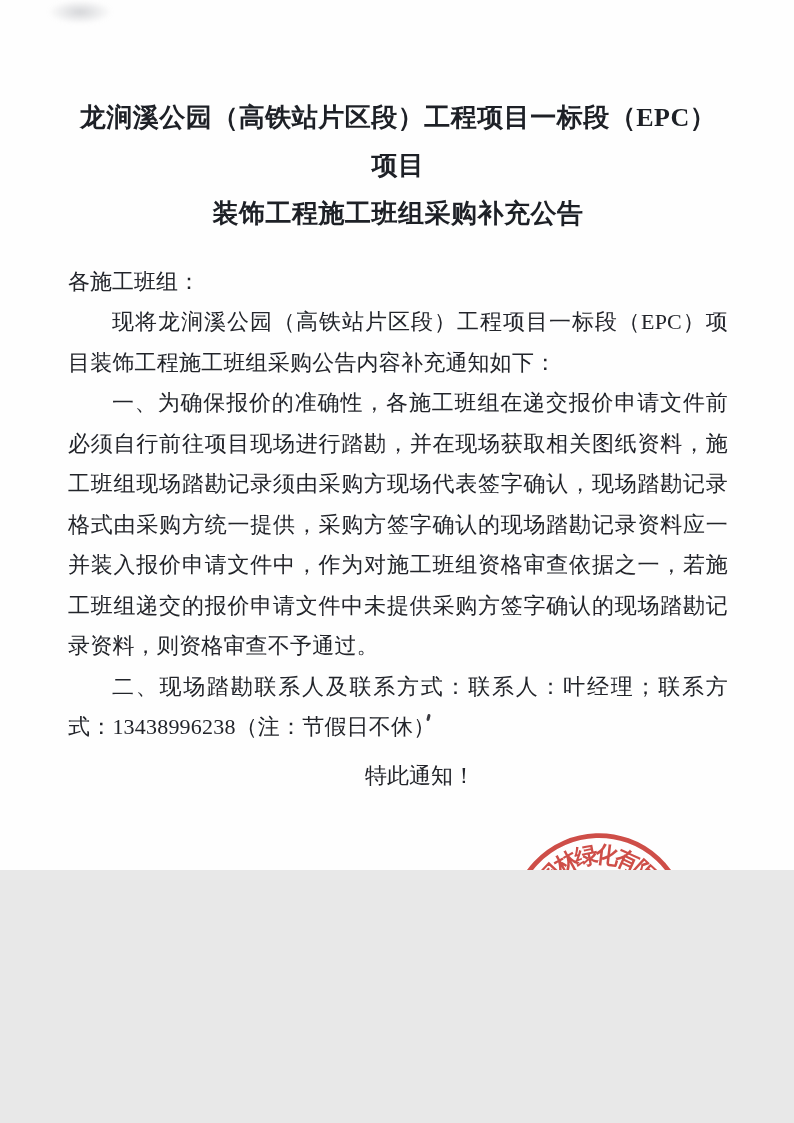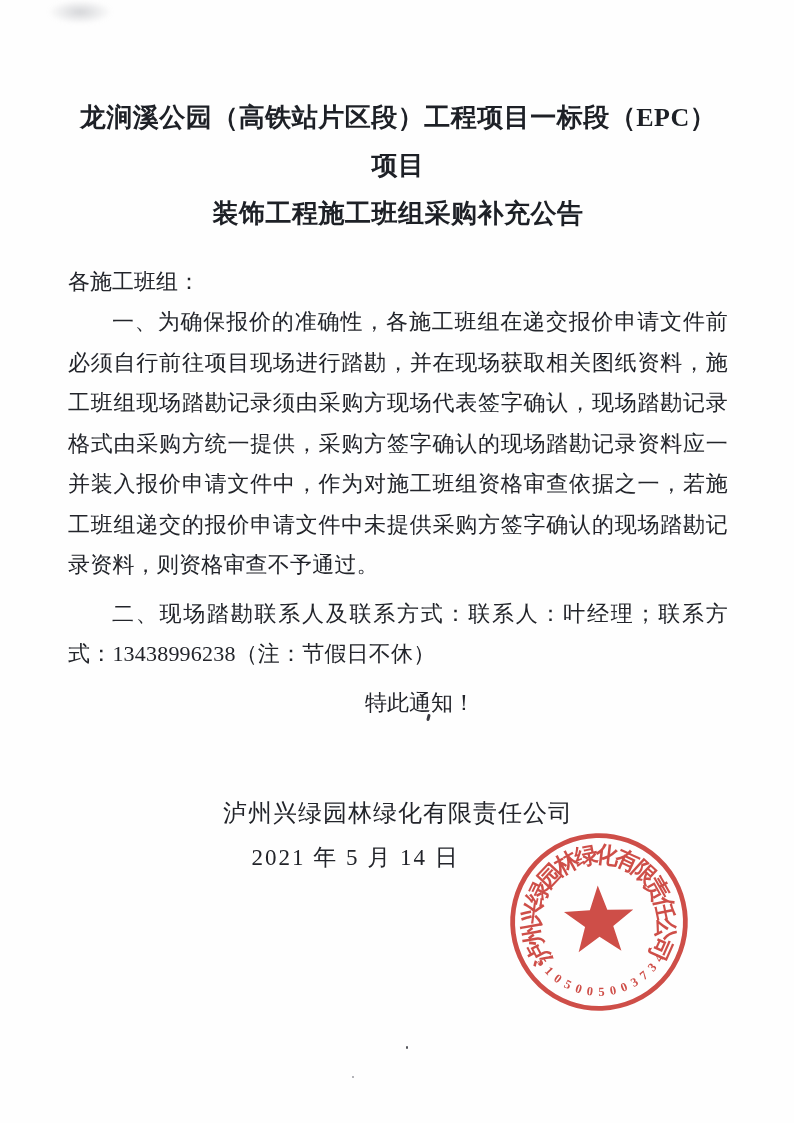--- a/index.html
+++ b/index.html
@@ -1,31 +1,31 @@
 <!DOCTYPE html>
 <html><head>
 <meta charset="utf-8">
 <style>
   html,body { margin:0; padding:0; background:#e8e8e8; }
   .page {
     position:relative;
-    width:794px; height:1123px;
+    width:794px; height:870px;
     margin:0 auto;
     background:#fefefe;
     font-family:"Liberation Serif","DejaVu Serif",serif;
     color:#22242a;
     overflow:hidden;
   }
   .content { position:absolute; left:68px; top:94px; width:660px; }
   .title { margin:0 0 24px 0; font-size:26px; font-weight:bold; line-height:48px;
            text-align:center; letter-spacing:0.5px; color:#1d2026; }
   .salutation { font-size:22px; line-height:40px; }
   .par { margin:0; font-size:22px; line-height:40.5px; text-align:justify;
          text-indent:2em; letter-spacing:0.2px; }
-  .gap { margin-top:8px; }
+  .gap { }
   .closing { margin-top:8px; font-size:22px; line-height:40px; text-indent:2em;text-align:center; }
   .sig-company { margin-top:74px; font-size:24px; line-height:32px; text-align:center;
                  padding-right:0px; letter-spacing:1px; }
   .sig-date { margin-top:14px; font-size:23px; line-height:30px; text-align:center;
               padding-right:85px; letter-spacing:2px; }
   .seal {
     position:absolute; left:503px; top:826px; width:192px; height:192px;
     mix-blend-mode:multiply; opacity:0.88;
     transform:rotate(-2deg);
   }
@@ -49,20 +49,21 @@
   <div class="smudge"></div>
 
   <div class="content">
     <h1 class="title">
       <span>龙涧溪公园（高铁站片区段）工程项目一标段（EPC）项目</span><br>
       <span>装饰工程施工班组采购补充公告</span>
     </h1>
 
     <div class="salutation">各施工班组：</div>
 
+    <p class="par">现将龙涧溪公园（高铁站片区段）工程项目一标段（EPC）项目装饰工程施工班组采购公告内容补充通知如下：</p>
 
     <p class="par">一、为确保报价的准确性，各施工班组在递交报价申请文件前必须自行前往项目现场进行踏勘，并在现场获取相关图纸资料，施工班组现场踏勘记录须由采购方现场代表签字确认，现场踏勘记录格式由采购方统一提供，采购方签字确认的现场踏勘记录资料应一并装入报价申请文件中，作为对施工班组资格审查依据之一，若施工班组递交的报价申请文件中未提供采购方签字确认的现场踏勘记录资料，则资格审查不予通过。</p>
     <p class="par gap">二、现场踏勘联系人及联系方式：联系人：叶经理；联系方式：13438996238（注：节假日不休）</p>
 
     <p class="closing">特此通知！</p>
 
     <div class="sig-company">泸州兴绿园林绿化有限责任公司</div>
     <div class="sig-date">2021 年 5 月 14 日</div>
   </div>
 

